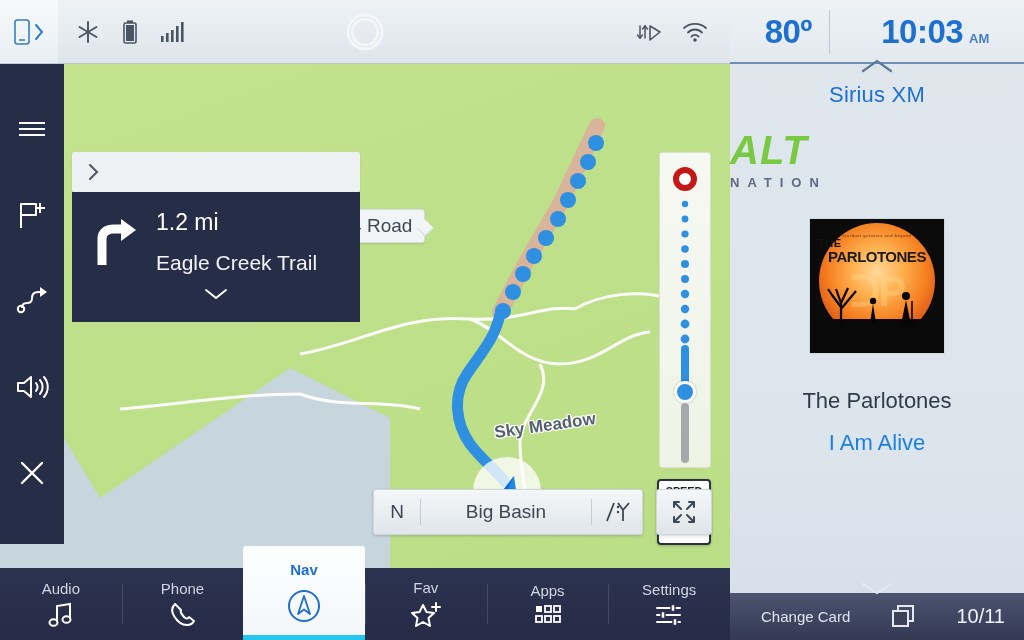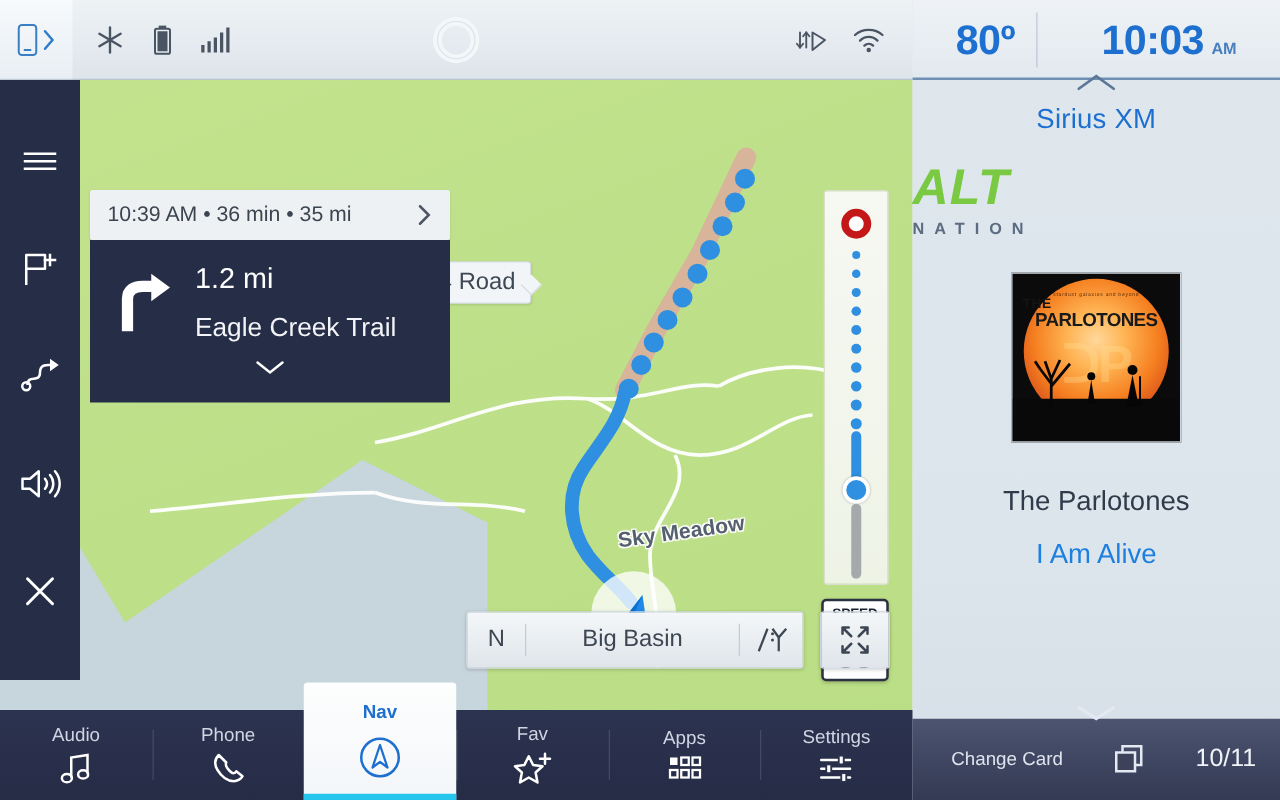--- a/index.html
+++ b/index.html
@@ -102,21 +102,21 @@
   .aa-letters{
     position:absolute; left:50%; top:54%; transform:translate(-50%,-50%);
     font-size:42px; font-weight:bold; color:rgba(255,225,150,.32); letter-spacing:-2px;
   }
 
   .track-info{ text-align:center; margin-top:34px; }
   .artist{ font-size:22px; color:#2f3b4a; }
   .song{ font-size:22px; color:#1d7fe0; margin-top:16px; }
 
   .rp-bottom{
-    position:absolute; left:0; bottom:0; width:294px; height:65px;
+    position:absolute; left:0; bottom:0; width:294px; height:47px;
     background:linear-gradient(180deg,#4c5470 0%,#3e4560 55%,#343a53 100%);
     display:flex; align-items:center; justify-content:space-around;
     color:#e8ecf3;
     padding-left:12px;
   }
   .chev-down-rp{ position:absolute; left:50%; transform:translateX(-50%); top:-13px; }
   .change-card{ font-size:15px; color:#dfe4ee; }
   .card-count{ font-size:20px; color:#f0f3f8; }
 
   
@@ -364,21 +364,20 @@
           <path d="M3,3 L10,10 M3,3 L3,8 M3,3 L8,3"></path>
           <path d="M23,3 L16,10 M23,3 L23,8 M23,3 L18,3"></path>
           <path d="M3,23 L10,16 M3,23 L3,18 M3,23 L8,23"></path>
           <path d="M23,23 L16,16 M23,23 L23,18 M23,23 L18,23"></path>
         </g>
       </svg>
     </div>
 
     <div class="nav-card">
       <div class="nav-eta">
-        <span>10:39 AM • 36 min • 35 mi</span>
         <svg width="16" height="20" viewBox="0 0 16 20">
           <path d="M4,3 L11,10 L4,17" stroke="#4b5564" stroke-width="2" fill="none" stroke-linecap="round"></path>
         </svg>
       </div>
       <div class="nav-turn">
         <div class="turn-row">
           <svg width="52" height="52" viewBox="0 0 52 52">
             <path d="M14,48 L14,22 C14,15 19,12 26,12 L36,12" stroke="#ffffff" stroke-width="9" fill="none" stroke-linecap="butt"></path>
             <polygon points="33,2 48,13 33,24" fill="#ffffff"></polygon>
           </svg>

